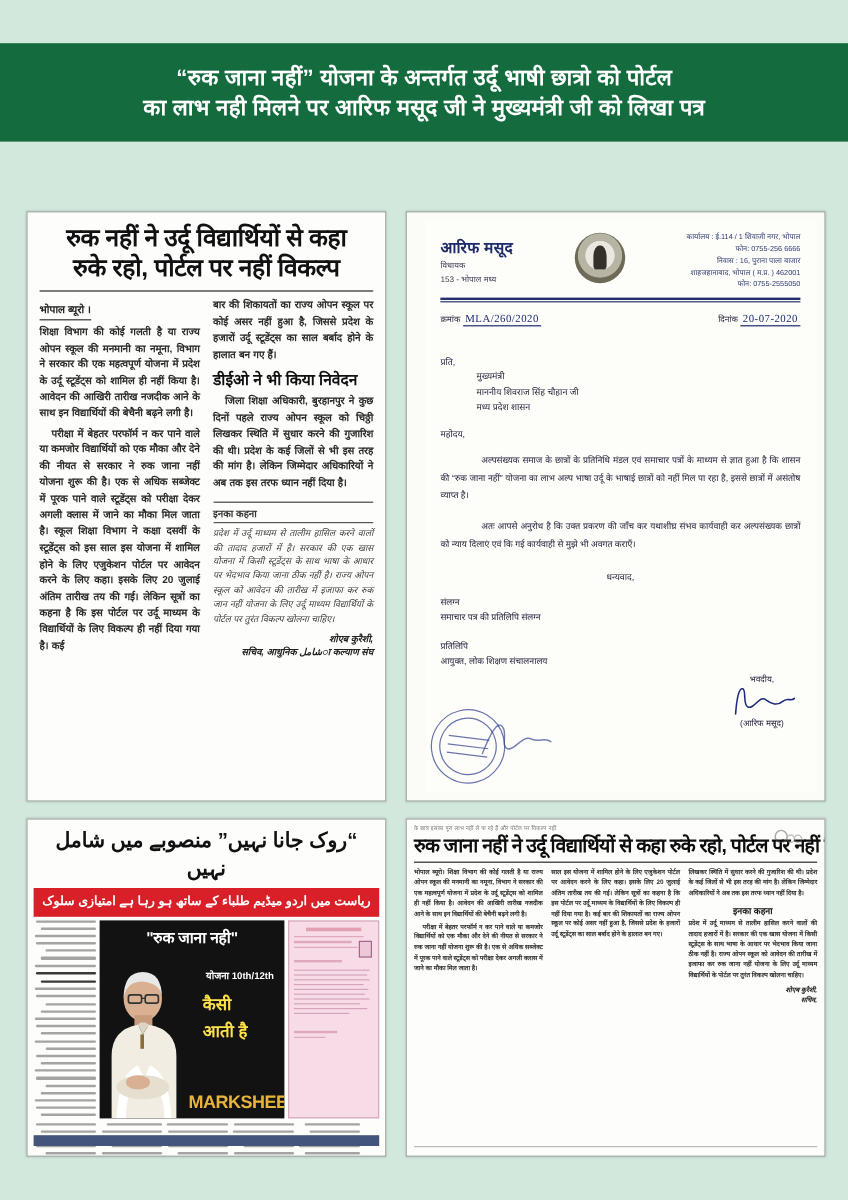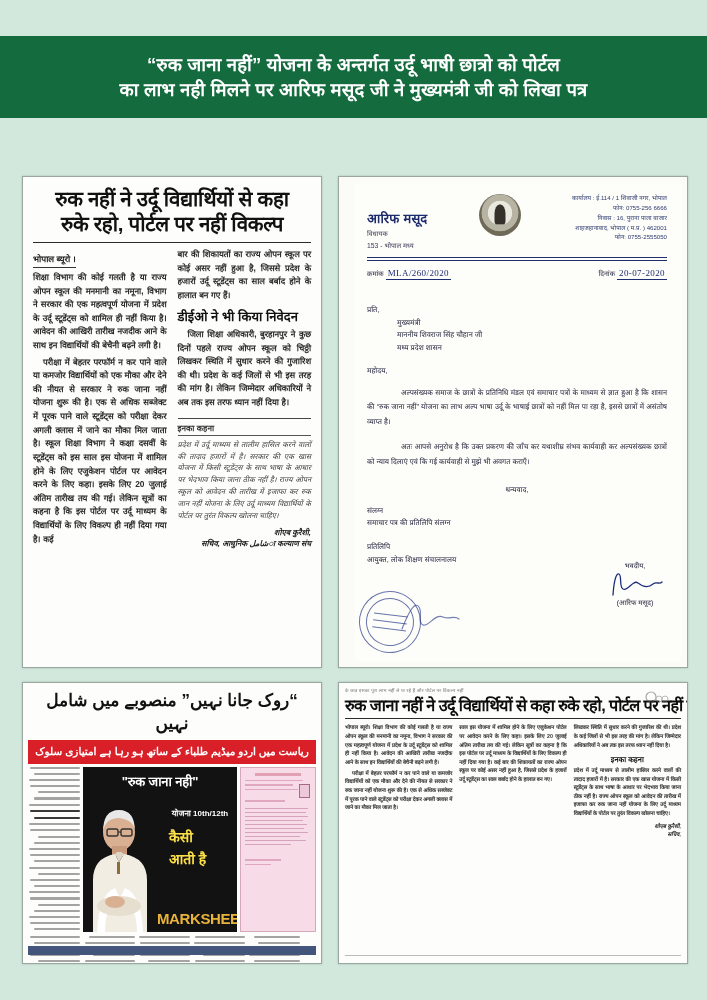--- a/index.html
+++ b/index.html
@@ -69,21 +69,21 @@
     color: #222; text-align: right; line-height: 1.5;
   }
 
   
   #clip-letter { left: 338px; top: 176px; width: 350px; height: 492px; background: #fbfbf7; }
   .letter-inner {
     position: absolute; inset: 6px 6px 6px 16px; background: #fdfdfa;
     padding: 10px 14px 8px 12px; overflow: hidden;
   }
   .lh { display: flex; align-items: flex-start; justify-content: space-between; gap: 6px; }
-  .lh-left { padding-top: 4px; margin-top: 12px; }
+  .lh-left { padding-top: 4px; }
   .lh-name { font-size: 13px; font-weight: bold; color: #1d2a6b; letter-spacing: .2px; }
   .lh-role { font-size: 6.8px; color: #3a3a55; margin-top: 2px; line-height: 1.45; }
   .emblem {
     width: 42px; height: 42px; border-radius: 50%;
     background: radial-gradient(circle at 50% 45%, #e9e7de 0 38%, #b8b4a4 40% 58%, #6f6a58 60% 76%, #403c30 78% 100%);
     position: relative; flex: 0 0 auto; margin-top: 1px;
   }
   .emblem::after {
     content: ""; position: absolute; left: 50%; top: 50%;
     transform: translate(-50%,-52%);

